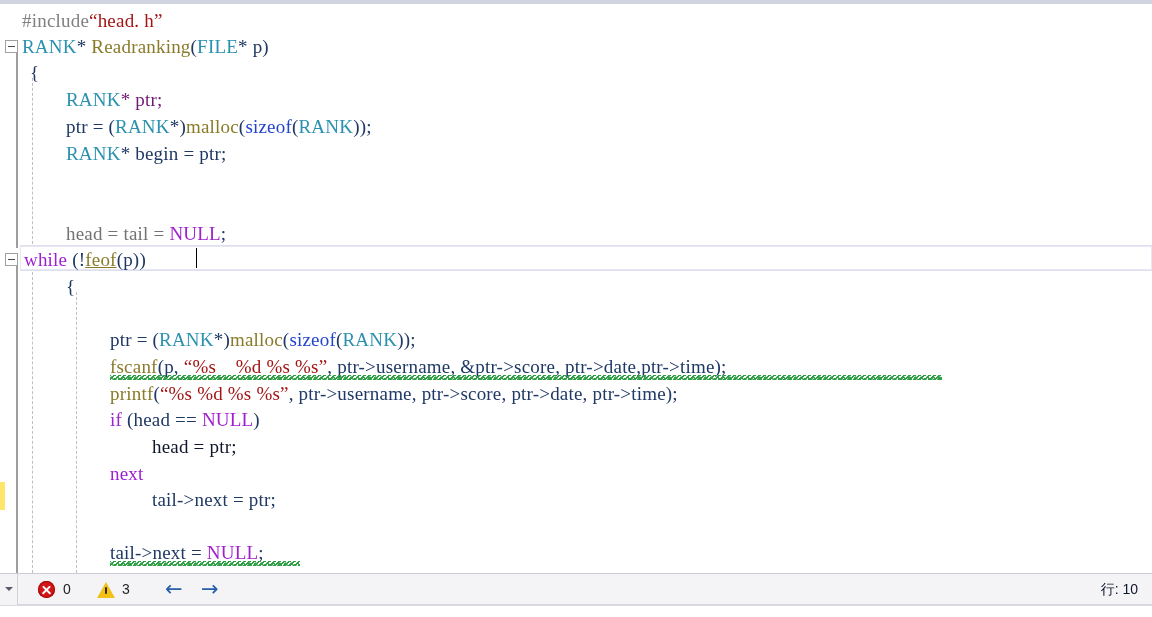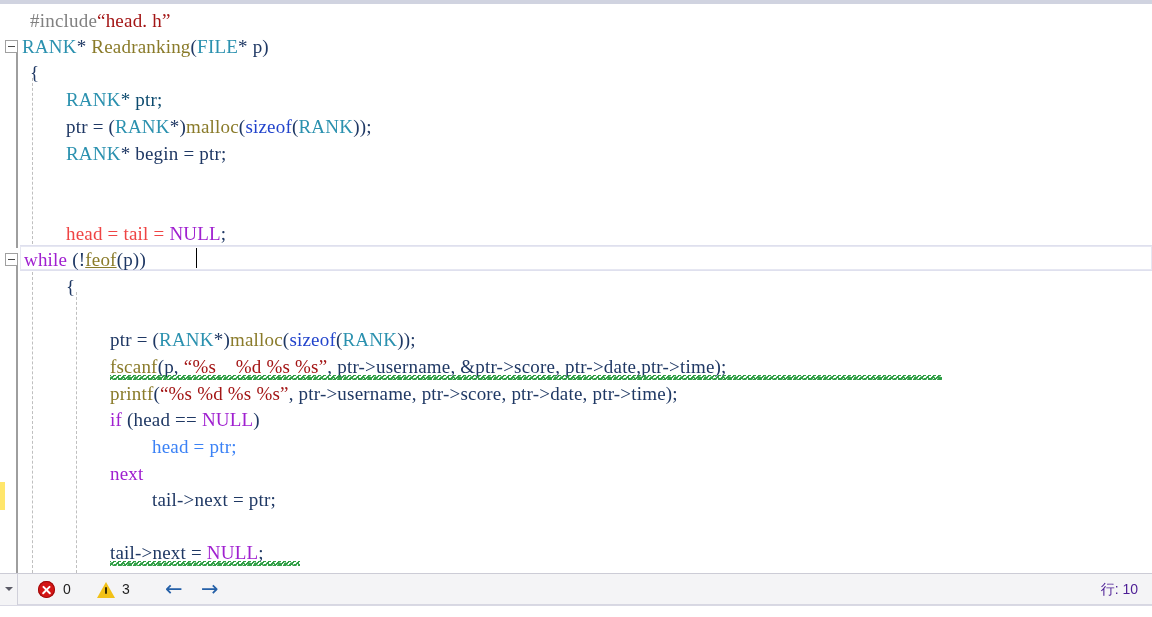--- a/index.html
+++ b/index.html
@@ -187,21 +187,21 @@
     color: #2560a8;
     font-family: "DejaVu Sans", sans-serif;
     line-height: 31px;
   }
 
   .sb-right {
     position: absolute;
     right: 14px; top: 0;
     font-family: "Liberation Sans", sans-serif;
     font-size: 14px;
-    color: #4c1d95;
+    color: #0f172a;
     line-height: 31px;
   }
 
   
   .bottom-filler {
     position: absolute; left: 0; top: 605px;
     width: 1152px; height: 12px;
     background: #ffffff;
     border-top: 1px solid #d9d9e4;
   }
@@ -228,41 +228,41 @@
 
     <div id="indent-guides">
         <div class="indent-guide" style="left: 32px; top: 74px; height: 166px;"></div>
         <div class="indent-guide" style="left: 32px; top: 268px; height: 301px;"></div>
         <div class="indent-guide" style="left: 76px; top: 288px; height: 281px;"></div>
       </div>
 
     <div class="current-line"></div>
 
     <div class="code-layer" id="code-layer">
-        <div class="line" style="top: 4px; padding-left: 30px;"><span class="txt t-macro" style="color: rgb(128, 128, 128);">#include</span><span class="txt t-str" style="color: rgb(163, 21, 21);">“head. h”</span></div>
+        <div class="line" style="top: 4px; padding-left: 22px;"><span class="txt t-macro" style="color: rgb(128, 128, 128);">#include</span><span class="txt t-str" style="color: rgb(163, 21, 21);">“head. h”</span></div>
         <div class="line" style="top: 30px; padding-left: 22px;"><span class="txt t-type" style="color: rgb(43, 145, 175);">RANK</span><span class="txt t-punct" style="color: rgb(31, 56, 100);">* </span><span class="txt t-fn" style="color: rgb(138, 123, 42);">Readranking</span><span class="txt t-punct" style="color: rgb(31, 56, 100);">(</span><span class="txt t-type" style="color: rgb(43, 145, 175);">FILE</span><span class="txt t-punct" style="color: rgb(31, 56, 100);">* p)</span></div>
         <div class="line" style="top: 56px; padding-left: 30px;"><span class="txt t-punct" style="color: rgb(31, 56, 100);">{</span></div>
-        <div class="line" style="top: 83px; padding-left: 66px;"><span class="txt t-type" style="color: rgb(43, 145, 175);">RANK</span><span class="txt t-punct" style="color: #0c4a6e;">* ptr;</span></div>
+        <div class="line" style="top: 83px; padding-left: 66px;"><span class="txt t-type" style="color: rgb(43, 145, 175);">RANK</span><span class="txt t-punct" style="color: #701a75;">* ptr;</span></div>
         <div class="line" style="top: 110px; padding-left: 66px;"><span class="txt t-punct" style="color: rgb(31, 56, 100);">ptr = (</span><span class="txt t-type" style="color: rgb(43, 145, 175);">RANK</span><span class="txt t-punct" style="color: rgb(31, 56, 100);">*)</span><span class="txt t-fn" style="color: rgb(138, 123, 42);">malloc</span><span class="txt t-punct" style="color: rgb(31, 56, 100);">(</span><span class="txt t-kw-blue" style="color: rgb(34, 68, 204);">sizeof</span><span class="txt t-punct" style="color: rgb(31, 56, 100);">(</span><span class="txt t-type" style="color: rgb(43, 145, 175);">RANK</span><span class="txt t-punct" style="color: rgb(31, 56, 100);">));</span></div>
         <div class="line" style="top: 137px; padding-left: 66px;"><span class="txt t-type" style="color: rgb(43, 145, 175);">RANK</span><span class="txt t-punct" style="color: rgb(31, 56, 100);">* begin = ptr;</span></div>
         <div class="line" style="top: 163px; padding-left: 66px;"></div>
-        <div class="line" style="top: 217px; padding-left: 66px;"><span class="txt t-punct" style="color: #ef4444;">head = tail = </span><span class="txt t-kw" style="color: rgb(160, 32, 208);">NULL</span><span class="txt t-punct" style="color: rgb(31, 56, 100);">;</span></div>
+        <div class="line" style="top: 217px; padding-left: 66px;"><span class="txt t-punct" style="color: #737373;">head = tail = </span><span class="txt t-kw" style="color: rgb(160, 32, 208);">NULL</span><span class="txt t-punct" style="color: rgb(31, 56, 100);">;</span></div>
         <div class="line" style="top: 243px; padding-left: 24px;"><span class="txt t-kw" style="color: rgb(160, 32, 208);">while</span><span class="txt t-punct" style="color: rgb(31, 56, 100);"> (!</span><span class="txt t-fn" style="color: rgb(138, 123, 42); text-decoration: underline;">feof</span><span class="txt t-punct" style="color: rgb(31, 56, 100);">(p))</span></div>
         <div class="line" style="top: 270px; padding-left: 66px;"><span class="txt t-punct" style="color: rgb(31, 56, 100);">{</span></div>
         <div class="line" style="top: 296px; padding-left: 110px;"></div>
         <div class="line" style="top: 323px; padding-left: 110px;"><span class="txt t-punct" style="color: rgb(31, 56, 100);">ptr = (</span><span class="txt t-type" style="color: rgb(43, 145, 175);">RANK</span><span class="txt t-punct" style="color: rgb(31, 56, 100);">*)</span><span class="txt t-fn" style="color: rgb(138, 123, 42);">malloc</span><span class="txt t-punct" style="color: rgb(31, 56, 100);">(</span><span class="txt t-kw-blue" style="color: rgb(34, 68, 204);">sizeof</span><span class="txt t-punct" style="color: rgb(31, 56, 100);">(</span><span class="txt t-type" style="color: rgb(43, 145, 175);">RANK</span><span class="txt t-punct" style="color: rgb(31, 56, 100);">));</span></div>
         <div class="line" style="top: 350px; padding-left: 110px;"><span class="txt t-fn" style="color: rgb(138, 123, 42);">fscanf</span><span class="txt t-punct" style="color: rgb(31, 56, 100);">(p, </span><span class="txt t-str" style="color: rgb(163, 21, 21);">“%s    %d %s %s”</span><span class="txt t-punct" style="color: rgb(31, 56, 100);">, ptr-&gt;username, &amp;ptr-&gt;score, ptr-&gt;date,ptr-&gt;time);</span></div>
         <div class="squiggle" style="left: 110px; top: 371px; width: 832px;">
           <svg width="832" height="5" viewBox="0 0 832 5">
             <path d="M0 4 q1.5 -4 3 0 q1.5 4 3 0 q1.5 -4 3 0 q1.5 4 3 0 q1.5 -4 3 0 q1.5 4 3 0 q1.5 -4 3 0 q1.5 4 3 0 q1.5 -4 3 0 q1.5 4 3 0 q1.5 -4 3 0 q1.5 4 3 0 q1.5 -4 3 0 q1.5 4 3 0 q1.5 -4 3 0 q1.5 4 3 0 q1.5 -4 3 0 q1.5 4 3 0 q1.5 -4 3 0 q1.5 4 3 0 q1.5 -4 3 0 q1.5 4 3 0 q1.5 -4 3 0 q1.5 4 3 0 q1.5 -4 3 0 q1.5 4 3 0 q1.5 -4 3 0 q1.5 4 3 0 q1.5 -4 3 0 q1.5 4 3 0 q1.5 -4 3 0 q1.5 4 3 0 q1.5 -4 3 0 q1.5 4 3 0 q1.5 -4 3 0 q1.5 4 3 0 q1.5 -4 3 0 q1.5 4 3 0 q1.5 -4 3 0 q1.5 4 3 0 q1.5 -4 3 0 q1.5 4 3 0 q1.5 -4 3 0 q1.5 4 3 0 q1.5 -4 3 0 q1.5 4 3 0 q1.5 -4 3 0 q1.5 4 3 0 q1.5 -4 3 0 q1.5 4 3 0 q1.5 -4 3 0 q1.5 4 3 0 q1.5 -4 3 0 q1.5 4 3 0 q1.5 -4 3 0 q1.5 4 3 0 q1.5 -4 3 0 q1.5 4 3 0 q1.5 -4 3 0 q1.5 4 3 0 q1.5 -4 3 0 q1.5 4 3 0 q1.5 -4 3 0 q1.5 4 3 0 q1.5 -4 3 0 q1.5 4 3 0 q1.5 -4 3 0 q1.5 4 3 0 q1.5 -4 3 0 q1.5 4 3 0 q1.5 -4 3 0 q1.5 4 3 0 q1.5 -4 3 0 q1.5 4 3 0 q1.5 -4 3 0 q1.5 4 3 0 q1.5 -4 3 0 q1.5 4 3 0 q1.5 -4 3 0 q1.5 4 3 0 q1.5 -4 3 0 q1.5 4 3 0 q1.5 -4 3 0 q1.5 4 3 0 q1.5 -4 3 0 q1.5 4 3 0 q1.5 -4 3 0 q1.5 4 3 0 q1.5 -4 3 0 q1.5 4 3 0 q1.5 -4 3 0 q1.5 4 3 0 q1.5 -4 3 0 q1.5 4 3 0 q1.5 -4 3 0 q1.5 4 3 0 q1.5 -4 3 0 q1.5 4 3 0 q1.5 -4 3 0 q1.5 4 3 0 q1.5 -4 3 0 q1.5 4 3 0 q1.5 -4 3 0 q1.5 4 3 0 q1.5 -4 3 0 q1.5 4 3 0 q1.5 -4 3 0 q1.5 4 3 0 q1.5 -4 3 0 q1.5 4 3 0 q1.5 -4 3 0 q1.5 4 3 0 q1.5 -4 3 0 q1.5 4 3 0 q1.5 -4 3 0 q1.5 4 3 0 q1.5 -4 3 0 q1.5 4 3 0 q1.5 -4 3 0 q1.5 4 3 0 q1.5 -4 3 0 q1.5 4 3 0 q1.5 -4 3 0 q1.5 4 3 0 q1.5 -4 3 0 q1.5 4 3 0 q1.5 -4 3 0 q1.5 4 3 0 q1.5 -4 3 0 q1.5 4 3 0 q1.5 -4 3 0 q1.5 4 3 0 q1.5 -4 3 0 q1.5 4 3 0 q1.5 -4 3 0 q1.5 4 3 0 q1.5 -4 3 0 q1.5 4 3 0 q1.5 -4 3 0 q1.5 4 3 0 q1.5 -4 3 0 q1.5 4 3 0 q1.5 -4 3 0 q1.5 4 3 0 q1.5 -4 3 0 q1.5 4 3 0 q1.5 -4 3 0 q1.5 4 3 0 q1.5 -4 3 0 q1.5 4 3 0 q1.5 -4 3 0 q1.5 4 3 0 q1.5 -4 3 0 q1.5 4 3 0 q1.5 -4 3 0 q1.5 4 3 0 q1.5 -4 3 0 q1.5 4 3 0 q1.5 -4 3 0 q1.5 4 3 0 q1.5 -4 3 0 q1.5 4 3 0 q1.5 -4 3 0 q1.5 4 3 0 q1.5 -4 3 0 q1.5 4 3 0 q1.5 -4 3 0 q1.5 4 3 0 q1.5 -4 3 0 q1.5 4 3 0 q1.5 -4 3 0 q1.5 4 3 0 q1.5 -4 3 0 q1.5 4 3 0 q1.5 -4 3 0 q1.5 4 3 0 q1.5 -4 3 0 q1.5 4 3 0 q1.5 -4 3 0 q1.5 4 3 0 q1.5 -4 3 0 q1.5 4 3 0 q1.5 -4 3 0 q1.5 4 3 0 q1.5 -4 3 0 q1.5 4 3 0 q1.5 -4 3 0 q1.5 4 3 0 q1.5 -4 3 0 q1.5 4 3 0 q1.5 -4 3 0 q1.5 4 3 0 q1.5 -4 3 0 q1.5 4 3 0 q1.5 -4 3 0 q1.5 4 3 0 q1.5 -4 3 0 q1.5 4 3 0 q1.5 -4 3 0 q1.5 4 3 0 q1.5 -4 3 0 q1.5 4 3 0 q1.5 -4 3 0 q1.5 4 3 0 q1.5 -4 3 0 q1.5 4 3 0 q1.5 -4 3 0 q1.5 4 3 0 q1.5 -4 3 0 q1.5 4 3 0 q1.5 -4 3 0 q1.5 4 3 0 q1.5 -4 3 0 q1.5 4 3 0 q1.5 -4 3 0 q1.5 4 3 0 q1.5 -4 3 0 q1.5 4 3 0 q1.5 -4 3 0 q1.5 4 3 0 q1.5 -4 3 0 q1.5 4 3 0 q1.5 -4 3 0 q1.5 4 3 0 q1.5 -4 3 0 q1.5 4 3 0 q1.5 -4 3 0 q1.5 4 3 0 q1.5 -4 3 0 q1.5 4 3 0 q1.5 -4 3 0 q1.5 4 3 0 q1.5 -4 3 0 q1.5 4 3 0 q1.5 -4 3 0 q1.5 4 3 0 q1.5 -4 3 0 q1.5 4 3 0 q1.5 -4 3 0 q1.5 4 3 0 q1.5 -4 3 0 q1.5 4 3 0 q1.5 -4 3 0 q1.5 4 3 0 q1.5 -4 3 0 q1.5 4 3 0 q1.5 -4 3 0 q1.5 4 3 0 q1.5 -4 3 0 q1.5 4 3 0 q1.5 -4 3 0 q1.5 4 3 0 q1.5 -4 3 0 q1.5 4 3 0 q1.5 -4 3 0 q1.5 4 3 0 q1.5 -4 3 0 q1.5 4 3 0 q1.5 -4 3 0 q1.5 4 3 0 q1.5 -4 3 0 q1.5 4 3 0 q1.5 -4 3 0 q1.5 4 3 0 q1.5 -4 3 0 q1.5 4 3 0 q1.5 -4 3 0 q1.5 4 3 0 q1.5 -4 3 0 q1.5 4 3 0 q1.5 -4 3 0 q1.5 4 3 0 q1.5 -4 3 0 q1.5 4 3 0 q1.5 -4 3 0 q1.5 4 3 0 q1.5 -4 3 0 q1.5 4 3 0" stroke="#2e9e44" stroke-width="1.3" fill="none"></path>
           </svg>
         </div>
         <div class="line" style="top: 377px; padding-left: 110px;"><span class="txt t-fn" style="color: rgb(138, 123, 42);">printf</span><span class="txt t-punct" style="color: rgb(31, 56, 100);">(</span><span class="txt t-str" style="color: rgb(163, 21, 21);">“%s %d %s %s”</span><span class="txt t-punct" style="color: rgb(31, 56, 100);">, ptr-&gt;username, ptr-&gt;score, ptr-&gt;date, ptr-&gt;time);</span></div>
         <div class="line" style="top: 403px; padding-left: 110px;"><span class="txt t-kw" style="color: rgb(160, 32, 208);">if</span><span class="txt t-punct" style="color: rgb(31, 56, 100);"> (head == </span><span class="txt t-kw" style="color: rgb(160, 32, 208);">NULL</span><span class="txt t-punct" style="color: rgb(31, 56, 100);">)</span></div>
-        <div class="line" style="top: 430px; padding-left: 152px;"><span class="txt t-punct" style="color: #3b82f6;">head = ptr;</span></div>
+        <div class="line" style="top: 430px; padding-left: 152px;"><span class="txt t-punct" style="color: #0f172a;">head = ptr;</span></div>
         <div class="line" style="top: 457px; padding-left: 110px;"><span class="txt t-kw" style="color: rgb(160, 32, 208);">next</span></div>
         <div class="line" style="top: 483px; padding-left: 152px;"><span class="txt t-punct" style="color: rgb(31, 56, 100);">tail-&gt;next = ptr;</span></div>
         <div class="line" style="top: 536px; padding-left: 110px;"><span class="txt t-punct" style="color: rgb(31, 56, 100);">tail-&gt;next = </span><span class="txt t-kw" style="color: rgb(160, 32, 208);">NULL</span><span class="txt t-punct" style="color: rgb(31, 56, 100);">;</span></div>
         <div class="squiggle" style="left: 110px; top: 557px; width: 190px;">
           <svg width="190" height="5" viewBox="0 0 190 5">
             <path d="M0 4 q1.5 -4 3 0 q1.5 4 3 0 q1.5 -4 3 0 q1.5 4 3 0 q1.5 -4 3 0 q1.5 4 3 0 q1.5 -4 3 0 q1.5 4 3 0 q1.5 -4 3 0 q1.5 4 3 0 q1.5 -4 3 0 q1.5 4 3 0 q1.5 -4 3 0 q1.5 4 3 0 q1.5 -4 3 0 q1.5 4 3 0 q1.5 -4 3 0 q1.5 4 3 0 q1.5 -4 3 0 q1.5 4 3 0 q1.5 -4 3 0 q1.5 4 3 0 q1.5 -4 3 0 q1.5 4 3 0 q1.5 -4 3 0 q1.5 4 3 0 q1.5 -4 3 0 q1.5 4 3 0 q1.5 -4 3 0 q1.5 4 3 0 q1.5 -4 3 0 q1.5 4 3 0 q1.5 -4 3 0 q1.5 4 3 0 q1.5 -4 3 0 q1.5 4 3 0 q1.5 -4 3 0 q1.5 4 3 0 q1.5 -4 3 0 q1.5 4 3 0 q1.5 -4 3 0 q1.5 4 3 0 q1.5 -4 3 0 q1.5 4 3 0 q1.5 -4 3 0 q1.5 4 3 0 q1.5 -4 3 0 q1.5 4 3 0 q1.5 -4 3 0 q1.5 4 3 0 q1.5 -4 3 0 q1.5 4 3 0 q1.5 -4 3 0 q1.5 4 3 0 q1.5 -4 3 0 q1.5 4 3 0 q1.5 -4 3 0 q1.5 4 3 0 q1.5 -4 3 0 q1.5 4 3 0 q1.5 -4 3 0 q1.5 4 3 0 q1.5 -4 3 0 q1.5 4 3 0" stroke="#2e9e44" stroke-width="1.3" fill="none"></path>
           </svg>
         </div>
       </div>
 

